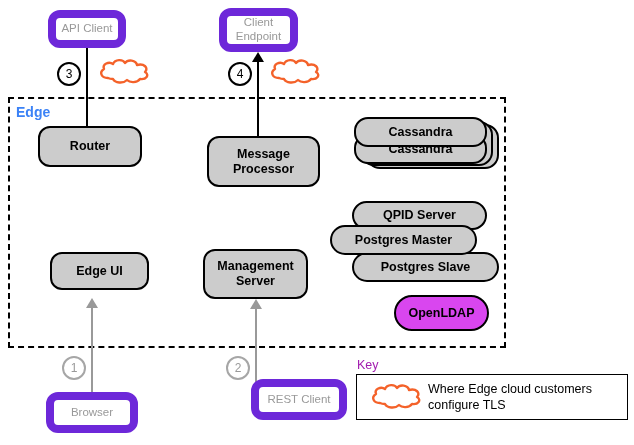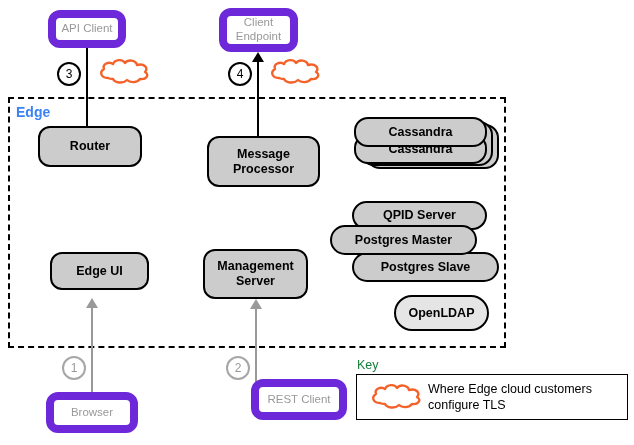--- a/index.html
+++ b/index.html
@@ -27,21 +27,21 @@
   
   .node.solid{
     background:#cccccc;border:2px solid #000000;color:#000000;
     font-size:12.5px;font-weight:bold;
   }
   
   .node.store{
     background:#cccccc;border:2px solid #000000;color:#000000;
     font-size:12.5px;font-weight:bold;border-radius:14px;
   }
-  .node.store.light{background:#e5e5e5;}
+  .node.store.light{background:#d946ef;}
   .node.pill{border-radius:18px;}
 
   
   #edge-box{
     position:absolute;left:8px;top:97px;width:498px;height:251px;
     border:2px dashed #000000;box-sizing:border-box;background:transparent;
   }
   #edge-label{
     position:absolute;left:16px;top:104px;
     font-size:14px;font-weight:bold;color:#3b82f6;
@@ -72,21 +72,21 @@
   }
   .badge.dark{border:2px solid #000000;color:#000000;}
   .badge.light{border:2px solid #a6a6a6;color:#999999;}
 
   
   .cloud{position:absolute;}
 
   
   #key-title{
     position:absolute;left:357px;top:358px;
-    font-size:12.5px;color:#15803d;
+    font-size:12.5px;color:#a21caf;
   }
   #legend-box{
     position:absolute;left:356px;top:374px;width:272px;height:46px;
     border:1.5px solid #000000;box-sizing:border-box;background:#ffffff;
   }
   #legend-text{
     position:absolute;left:428px;top:381px;width:196px;
     font-size:12.5px;color:#000000;line-height:1.28;
   }
 </style>

